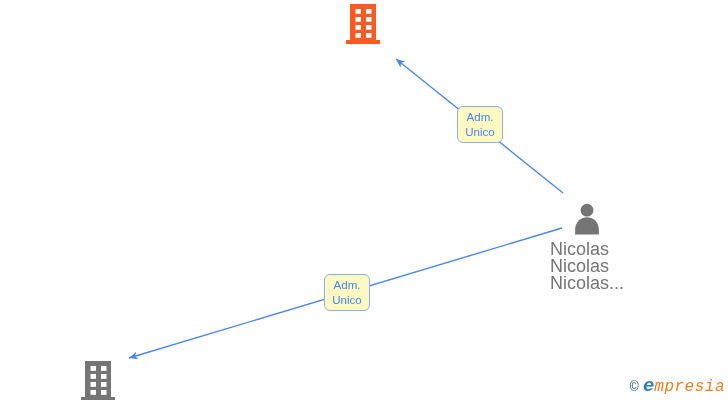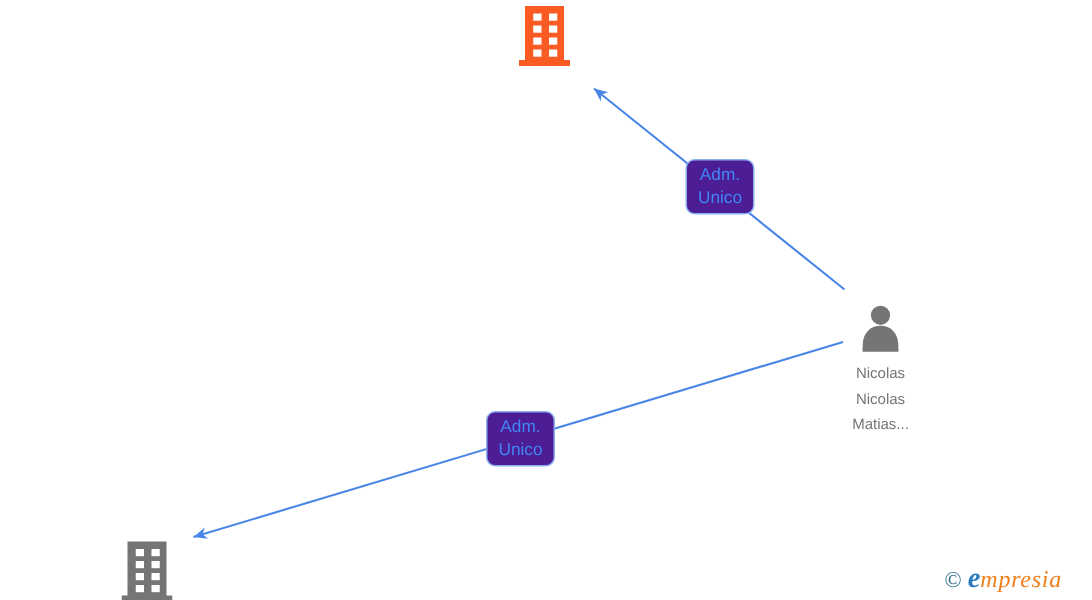--- a/index.html
+++ b/index.html
@@ -23,47 +23,47 @@
   .node { position: absolute; }
   .node-company-top  { left: 346px; top: 2px;   width: 34px; height: 42px; color: #fa5b22; }
   .node-company-bottom { left: 81px; top: 359px; width: 34px; height: 42px; color: #757575; }
   .node-person {
     left: 544px; top: 203px; width: 86px;
     display: flex; flex-direction: column; align-items: center;
     color: #757575;
   }
   .node-person .person-name {
     margin-top: 6px;
-    font-size: 10px;
+    font-size: 18px;
     line-height: 17px;
     color: #757575;
-    text-align: center;
+    text-align: left;
     white-space: nowrap;
   }
   .icon svg { display: block; }
   .edge-label {
     position: absolute;
     box-sizing: border-box;
     width: 46px; height: 37px;
-    background: #4c1d95;
+    background: #fef9c3;
     border: 1.5px solid #8ab0f0;
     border-radius: 6px;
     color: #4285f4;
     font-size: 11.5px;
     line-height: 15px;
     display: flex; flex-direction: column;
     align-items: center; justify-content: center;
     text-align: center;
   }
   .edge-label-1 { left: 457px; top: 106px; }
   .edge-label-2 { left: 324px; top: 274px; }
   .watermark {
     position: absolute;
-    right: 20px; bottom: 3px;
-    font-family: Liberation Serif, serif;
+    right: 3px; bottom: 3px;
+    font-family: Liberation Mono, monospace;
     font-style: italic;
     white-space: nowrap;
   }
   .watermark .copyright { color: #33708c; font-size: 15px; font-style: normal; margin-right: 4px; }
   .watermark .brand-e { color: #2b7bbf; font-size: 19px; font-weight: bold; }
   .watermark .brand-rest { color: #ef7f1a; font-size: 16px; letter-spacing: 0.5px; }
 </style>
 </head>
 <body>
 
@@ -101,21 +101,21 @@
   <div class="node node-person">
     <span class="icon">
       <svg width="30" height="32" viewBox="0 0 30 32">
         <circle cx="15" cy="7.2" r="6.4" fill="currentColor"></circle>
         <path d="M15 14.2 C8 14.2 3.8 19.2 3.2 25.5 L3 31.5 L27 31.5 L26.8 25.5 C26.2 19.2 22 14.2 15 14.2 Z" fill="currentColor"></path>
       </svg>
     </span>
     <div class="person-name">
       <div>Nicolas</div>
       <div>Nicolas</div>
-      <div>Matias...</div>
+      <div>Nicolas...</div>
     </div>
   </div>
 
   <div class="node node-company-bottom">
     <span class="icon">
       <svg width="34" height="42" viewBox="0 0 34 42">
         <rect x="0" y="38" width="34" height="4" fill="currentColor"></rect>
         <rect x="4" y="2" width="26" height="37" fill="currentColor"></rect>
         <g fill="#ffffff">
           <rect x="9.5" y="7" width="5.5" height="4.8"></rect>

